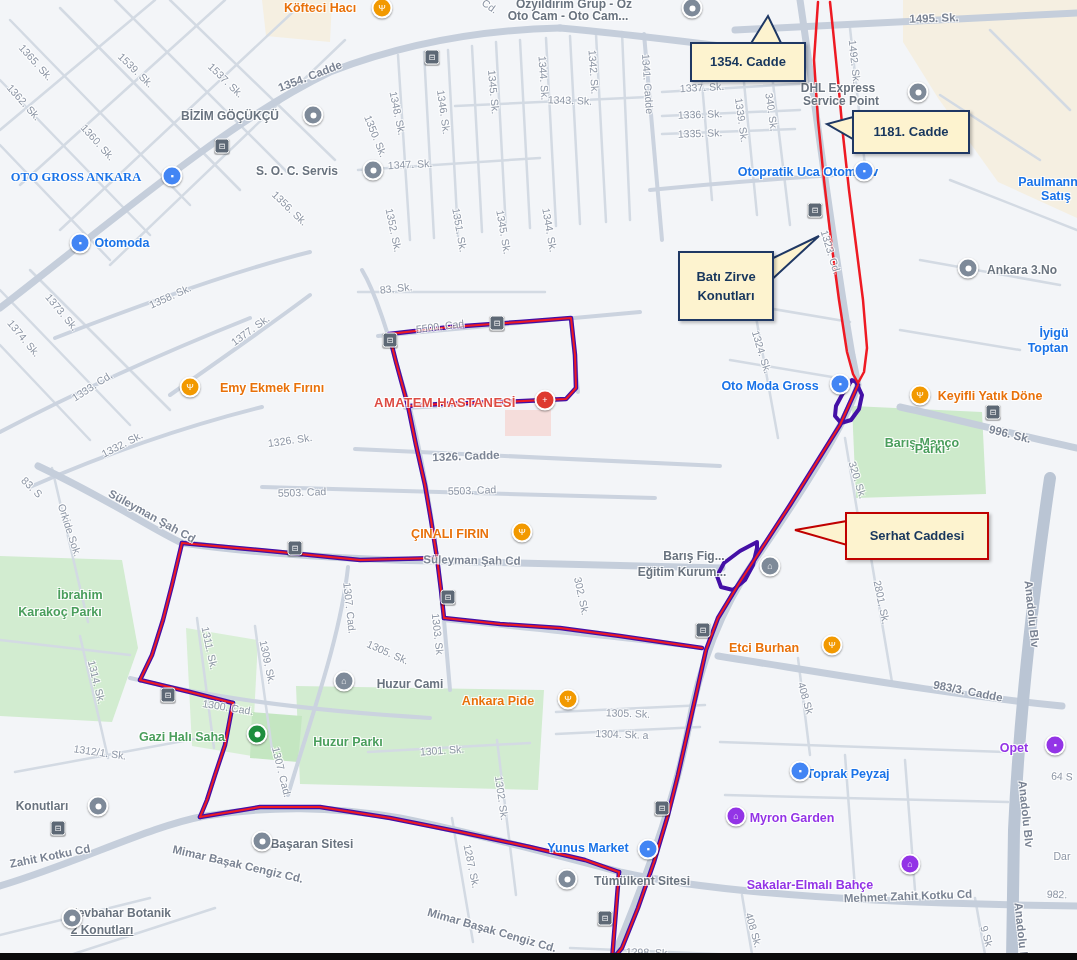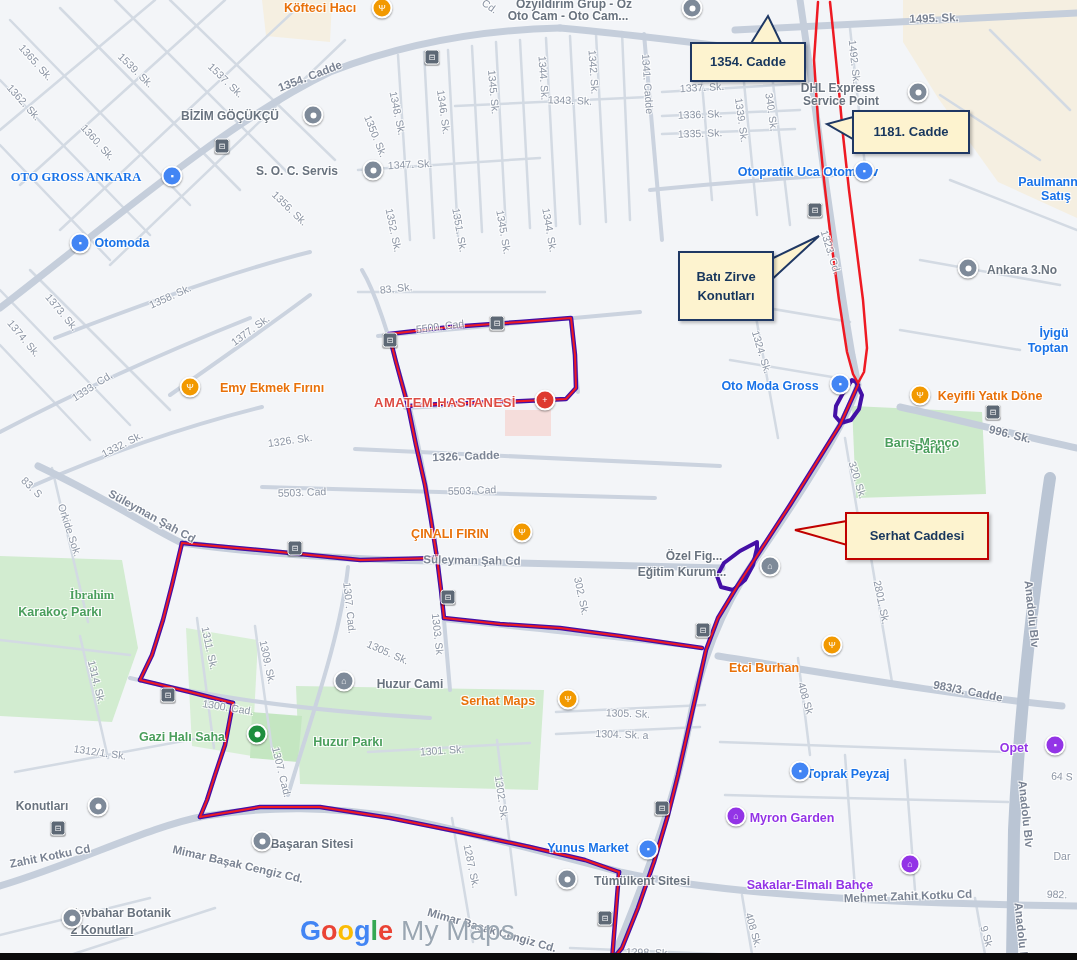--- a/index.html
+++ b/index.html
@@ -276,43 +276,43 @@
       <span class="lbl blue" style="left: 770px; top: 386px; transform: translate(-50%, -50%) rotate(0deg);">Oto Moda Gross</span>
       <span class="lbl blue" style="left: 588px; top: 848px; transform: translate(-50%, -50%) rotate(0deg);">Yunus Market</span>
       <span class="lbl blue" style="left: 848px; top: 774px; transform: translate(-50%, -50%) rotate(0deg);">Toprak Peyzaj</span>
       <span class="lbl blue" style="left: 1048px; top: 182px; transform: translate(-50%, -50%) rotate(0deg);">Paulmann</span>
       <span class="lbl blue" style="left: 1056px; top: 196px; transform: translate(-50%, -50%) rotate(0deg);">Satış</span>
       <span class="lbl blue" style="left: 1054px; top: 333px; transform: translate(-50%, -50%) rotate(0deg);">İyigü</span>
       <span class="lbl blue" style="left: 1048px; top: 348px; transform: translate(-50%, -50%) rotate(0deg); text-align: center;">Toptan</span>
       <span class="lbl orange" style="left: 320px; top: 8px; transform: translate(-50%, -50%) rotate(0deg);">Köfteci Hacı</span>
       <span class="lbl orange" style="left: 272px; top: 388px; transform: translate(-50%, -50%) rotate(0deg);">Emy Ekmek Fırını</span>
       <span class="lbl orange" style="left: 450px; top: 534px; transform: translate(-50%, -50%) rotate(0deg);">ÇINALI FIRIN</span>
-      <span class="lbl orange" style="left: 498px; top: 701px; transform: translate(-50%, -50%) rotate(0deg);">Serhat Maps</span>
-      <span class="lbl orange" style="left: 764px; top: 668px; transform: translate(-50%, -50%) rotate(0deg);">Etci Burhan</span>
+      <span class="lbl orange" style="left: 498px; top: 701px; transform: translate(-50%, -50%) rotate(0deg);">Ankara Pide</span>
+      <span class="lbl orange" style="left: 764px; top: 648px; transform: translate(-50%, -50%) rotate(0deg);">Etci Burhan</span>
       <span class="lbl orange" style="left: 990px; top: 396px; transform: translate(-50%, -50%) rotate(0deg);">Keyifli Yatık Döne</span>
       <span class="lbl purple" style="left: 792px; top: 818px; transform: translate(-50%, -50%) rotate(0deg);">Myron Garden</span>
       <span class="lbl purple" style="left: 810px; top: 885px; transform: translate(-50%, -50%) rotate(0deg);">Sakalar-Elmalı Bahçe</span>
       <span class="lbl purple" style="left: 1014px; top: 748px; transform: translate(-50%, -50%) rotate(0deg);">Opet</span>
       <span class="lbl gray" style="left: 230px; top: 116px; transform: translate(-50%, -50%) rotate(0deg);">BİZİM GÖÇÜKÇÜ</span>
       <span class="lbl gray" style="left: 574px; top: 4px; transform: translate(-50%, -50%) rotate(0deg);">Özyıldırım Grup - Öz</span>
       <span class="lbl gray" style="left: 568px; top: 16px; transform: translate(-50%, -50%) rotate(0deg);">Oto Cam - Oto Cam...</span>
       <span class="lbl gray" style="left: 838px; top: 88px; transform: translate(-50%, -50%) rotate(0deg);">DHL Express</span>
       <span class="lbl gray" style="left: 841px; top: 101px; transform: translate(-50%, -50%) rotate(0deg);">Service Point</span>
       <span class="lbl gray" style="left: 1022px; top: 270px; transform: translate(-50%, -50%) rotate(0deg);">Ankara 3.No</span>
-      <span class="lbl gray" style="left: 694px; top: 556px; transform: translate(-50%, -50%) rotate(0deg);">Özel Fig...</span>
+      <span class="lbl gray" style="left: 694px; top: 556px; transform: translate(-50%, -50%) rotate(0deg);">Barış Fig...</span>
       <span class="lbl gray" style="left: 682px; top: 572px; transform: translate(-50%, -50%) rotate(0deg);">Eğitim Kurum...</span>
       <span class="lbl gray" style="left: 312px; top: 844px; transform: translate(-50%, -50%) rotate(0deg);">Başaran Sitesi</span>
       <span class="lbl gray" style="left: 642px; top: 881px; transform: translate(-50%, -50%) rotate(0deg); text-align: center;">Tümülkent Sitesi</span>
       <span class="lbl gray" style="left: 120px; top: 913px; transform: translate(-50%, -50%) rotate(0deg);">Nevbahar Botanik</span>
       <span class="lbl gray" style="left: 102px; top: 930px; transform: translate(-50%, -50%) rotate(0deg); text-decoration: underline;">2 Konutları</span>
       <span class="lbl gray" style="left: 42px; top: 806px; transform: translate(-50%, -50%) rotate(0deg);">Konutları</span>
       <span class="lbl gray" style="left: 410px; top: 684px; transform: translate(-50%, -50%) rotate(0deg);">Huzur Cami</span>
       <span class="lbl green" style="left: 922px; top: 443px; transform: translate(-50%, -50%) rotate(0deg);">Barış Manço</span>
       <span class="lbl green" style="left: 930px; top: 449px; transform: translate(-50%, -50%) rotate(0deg);">Parkı</span>
-      <span class="lbl green" style="left: 92px; top: 595px; transform: translate(-50%, -50%) rotate(0deg); font-family: Liberation Serif, serif;">İbrahim</span>
+      <span class="lbl green" style="left: 80px; top: 595px; transform: translate(-50%, -50%) rotate(0deg);">İbrahim</span>
       <span class="lbl green" style="left: 60px; top: 612px; transform: translate(-50%, -50%) rotate(0deg);">Karakoç Parkı</span>
       <span class="lbl green" style="left: 348px; top: 742px; transform: translate(-50%, -50%) rotate(0deg);">Huzur Parkı</span>
       <span class="lbl green" style="left: 182px; top: 737px; transform: translate(-50%, -50%) rotate(0deg);">Gazi Halı Saha</span>
       <span class="lbl red2" style="left: 445px; top: 402px; transform: translate(-50%, -50%) rotate(0deg);">AMATEM HASTANESİ</span>
     </div>
   <div id="markers">
       <div class="mk mk-gray" style="left: 313px; top: 115px;">
         <span style="width: 6px; height: 6px; border-radius: 50%; background: rgb(255, 255, 255); display: block;"></span>
       </div>
       <div class="mk mk-gray" style="left: 692px; top: 8px;">
@@ -383,18 +383,14 @@
       </div>
       <div class="callout" style="left: 678px; top: 251px; width: 92px; height: 66px; border-color: rgb(31, 56, 100);">
         <div class="cl-line">Batı Zirve</div>
         <div class="cl-line">Konutları</div>
       </div>
       <div class="callout" style="left: 845px; top: 512px; width: 140px; height: 44px; border-color: rgb(192, 0, 0);">
         <div class="cl-line">Serhat Caddesi</div>
       </div>
     </div>
 
-  <div id="watermark">
-    <span id="glogo"><span class="glet" style="color: rgb(66, 133, 244);">G</span><span class="glet" style="color: rgb(234, 67, 53);">o</span><span class="glet" style="color: rgb(251, 188, 5);">o</span><span class="glet" style="color: rgb(66, 133, 244);">g</span><span class="glet" style="color: rgb(52, 168, 83);">l</span><span class="glet" style="color: rgb(234, 67, 53);">e</span></span>
-    <span class="mym">My Maps</span>
-  </div>
   <div id="bottombar"></div>
 </div>
 
 </body></html>

